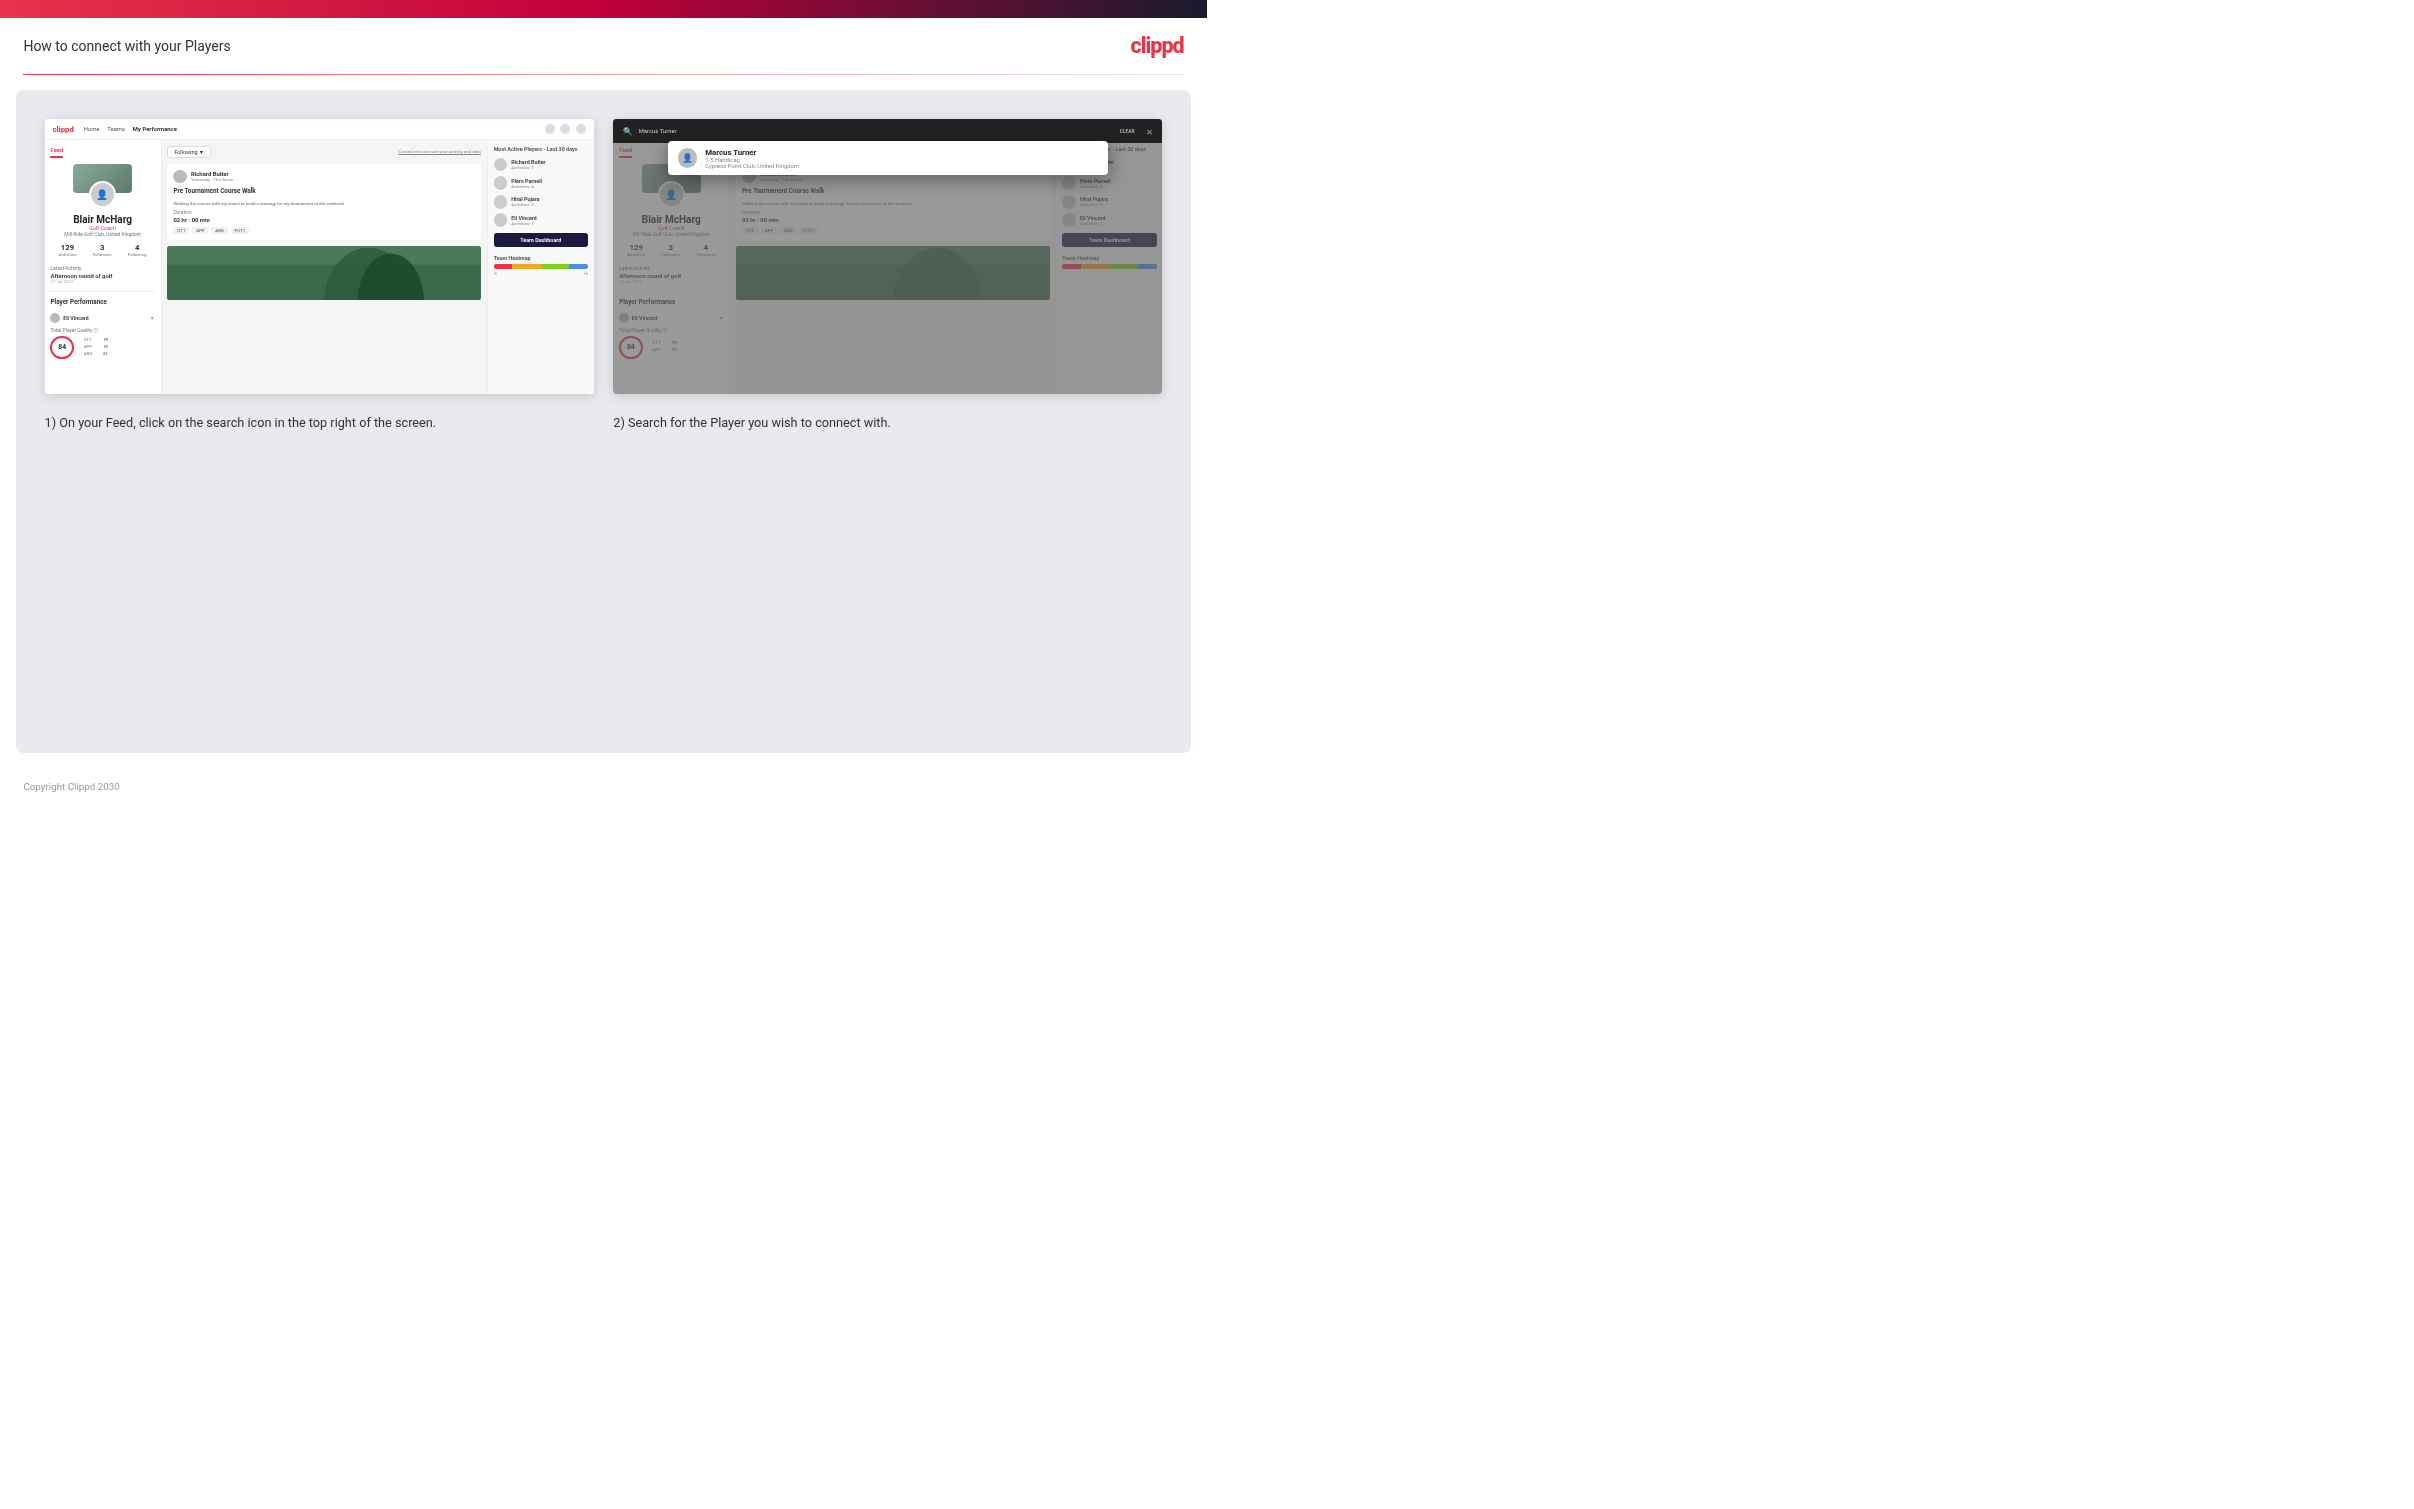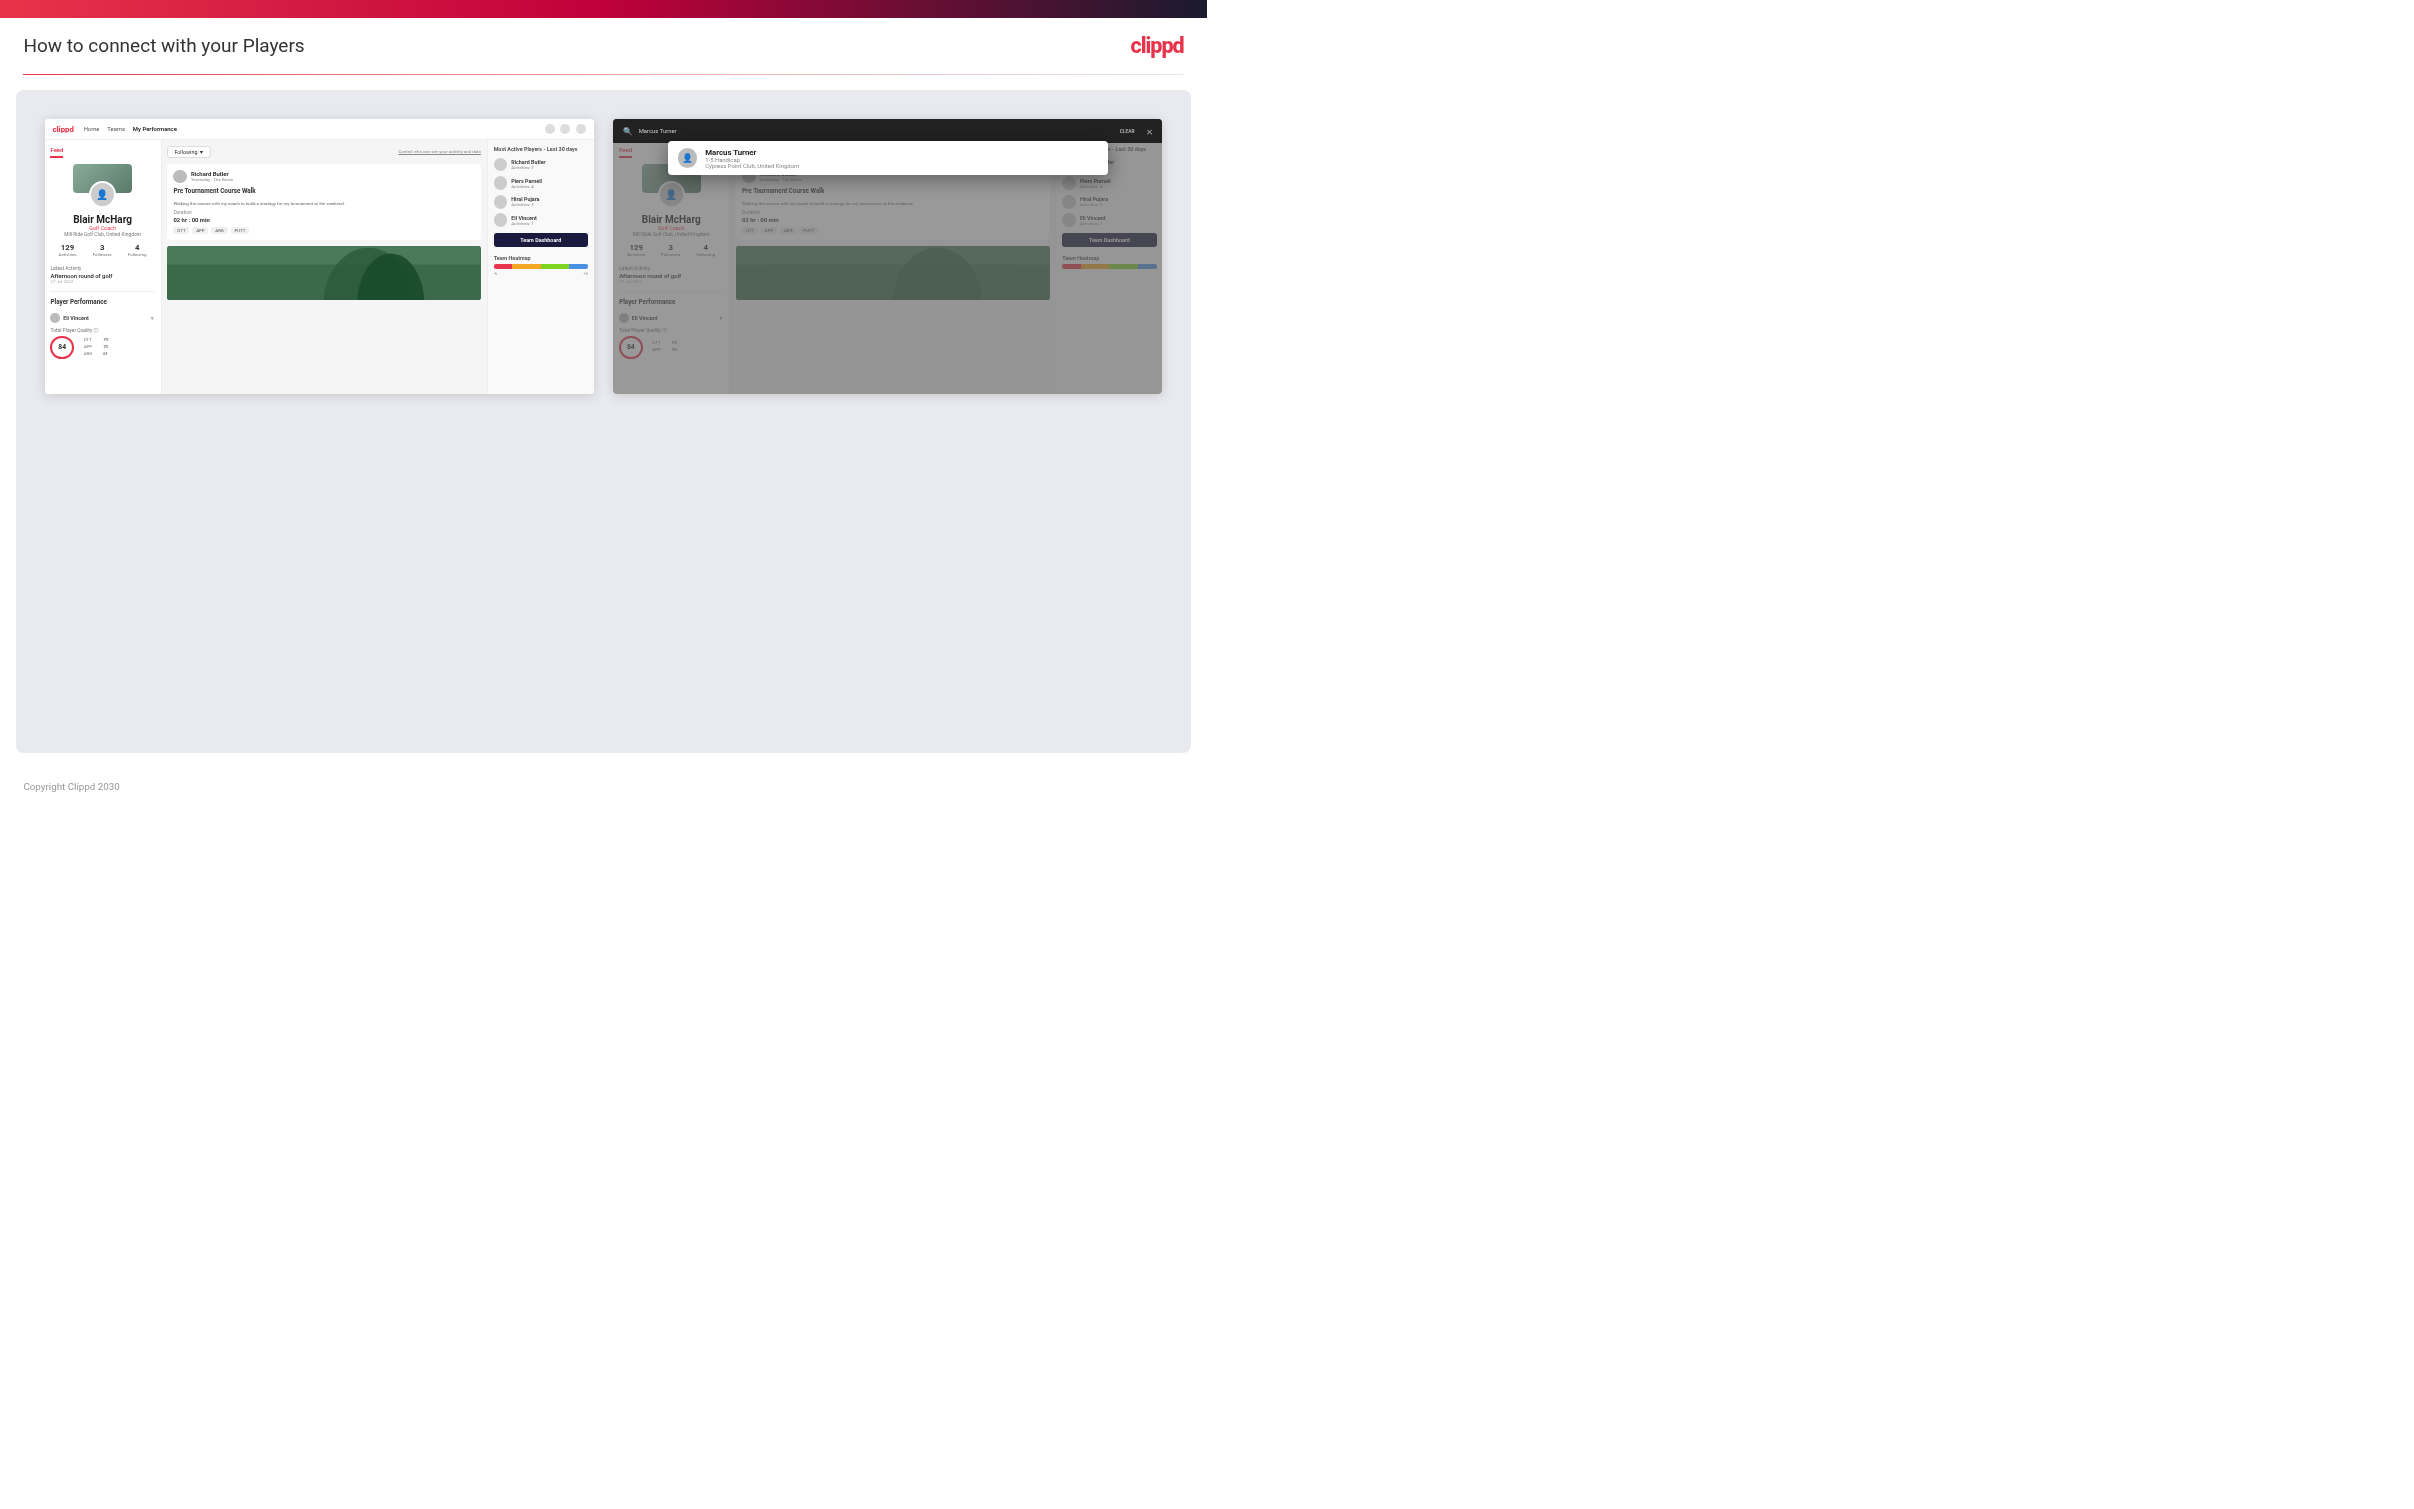--- a/index.html
+++ b/index.html
@@ -19,21 +19,21 @@
 
     
     .header {
       display: flex;
       align-items: center;
       justify-content: space-between;
       padding: 15.6px 23.4px;
       background: #fff;
     }
     .header-title {
-      font-size: 19px;
+      font-size: 14px;
       color: #333;
     }
     .logo {
       font-size: 21.5px;
       font-weight: 800;
       color: #e8334a;
       letter-spacing: -1px;
     }
 
     
@@ -838,18 +838,26 @@
             <div style="font-size:7.8px;font-weight:700;color:#222;">Marcus Turner</div>
             <div style="font-size:5.9px;color:#888;">1-5 Handicap</div>
             <div style="font-size:5.9px;color:#888;">Cypress Point Club, United Kingdom</div>
           </div>
         </div>
       </div>
     </div>
 
   </div>
 
+  <div class="instructions-row">
+    <div class="instruction-item">
+      <p class="instruction-text">1) On your Feed, click on the search icon in the top right of the screen.</p>
+    </div>
+    <div class="instruction-item">
+      <p class="instruction-text">2) Search for the Player you wish to connect with.</p>
+    </div>
+  </div>
 </div>
 
 <div class="footer">
   <span>Copyright Clippd 2030</span>
 </div>
 
 
 </body></html>

